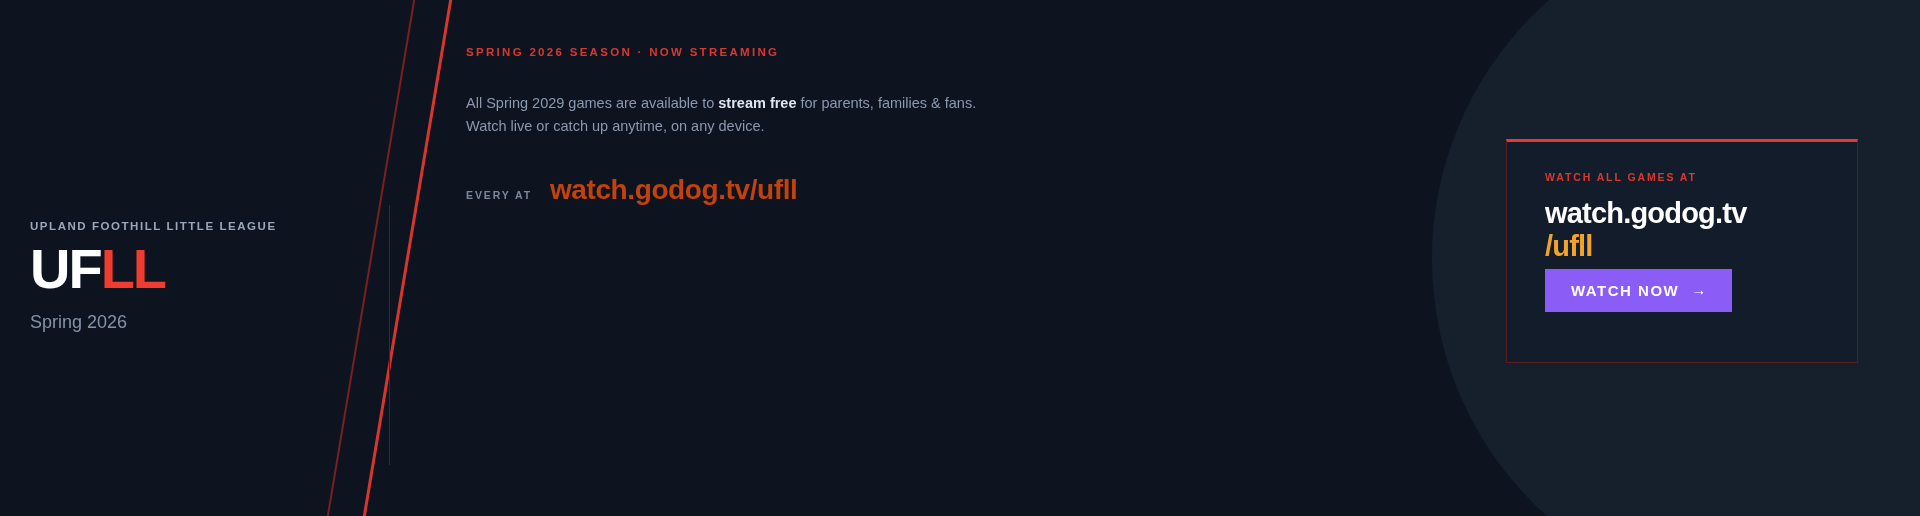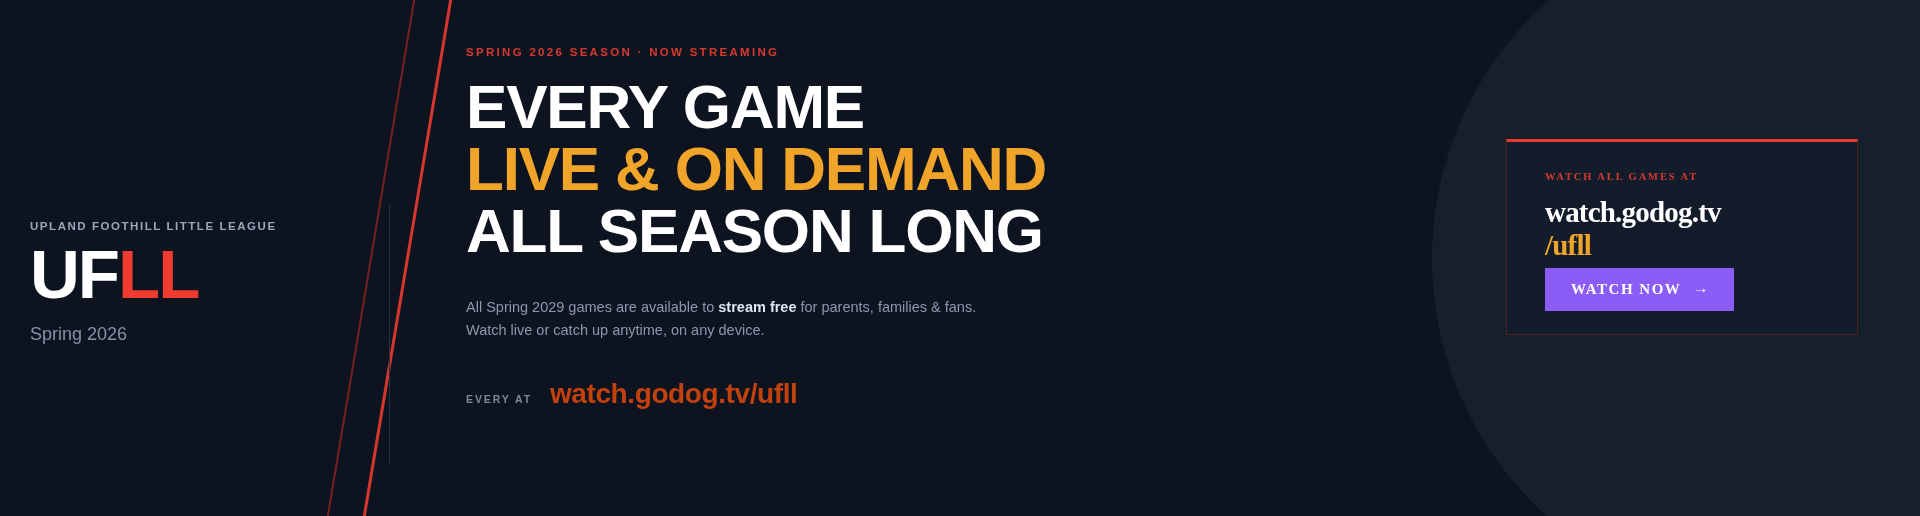--- a/index.html
+++ b/index.html
@@ -68,21 +68,21 @@
   .brand-kicker {
     font-size: 11.5px;
     font-weight: bold;
     letter-spacing: 1.55px;
     color: #9aa7bb;
     white-space: nowrap;
     margin-top: 42px;
   }
   .brand-mark {
     margin-top: 10px;
-    font-size: 69px;
+    font-size: 56px;
     line-height: .96;
     font-weight: bold;
     letter-spacing: -2px;
     color: #ffffff;
   }
   .brand-mark .mark-accent { color: #ef3b30; }
   .brand-season {
     margin-top: 16px;
     font-size: 18px;
     color: #8593a8;
@@ -142,26 +142,25 @@
     color: #c2410c;
     white-space: nowrap;
   }
 
   
   .cta-card {
     position: absolute;
     left: 1506px;
     top: 139px;
     width: 352px;
-    height: 196px;
+    height: 224px;
     background: #131c2a;
     border: 1px solid #5c1d1d;
     border-top: 3px solid #e8392f;
     padding: 29px 38px 0 38px;
-    font-family: Liberation Serif, serif;
   }
   .cta-kicker {
     font-size: 10.5px;
     font-weight: bold;
     letter-spacing: 1.9px;
     color: #d8392f;
     white-space: nowrap;
   }
   .cta-url {
     margin-top: 14px;
@@ -209,25 +208,20 @@
 
   <div class="brand">
     <div class="brand-kicker">UPLAND FOOTHILL LITTLE LEAGUE</div>
     <div class="brand-mark"><span>UF</span><span class="mark-accent">LL</span></div>
     <div class="brand-season">Spring 2026</div>
   </div>
 
   <div class="hero">
     <div class="hero-eyebrow">SPRING 2026 SEASON · NOW STREAMING</div>
 
-    <h1 class="hero-title">
-      <div>EVERY GAME</div>
-      <div class="line-accent">LIVE &amp; ON DEMAND</div>
-      <div>ALL SEASON LONG</div>
-    </h1>
 
     <p class="hero-body"><span>All Spring 2029 games are available to </span><b>stream free</b><span> for parents, families &amp; fans.</span><br><span>Watch live or catch up anytime, on any device.</span></p>
 
     <div class="hero-stream">
       <span class="hero-stream-label">EVERY AT</span>
       <span class="hero-stream-url">watch.godog.tv/ufll</span>
     </div>
   </div>
 
   <div class="cta-card">

